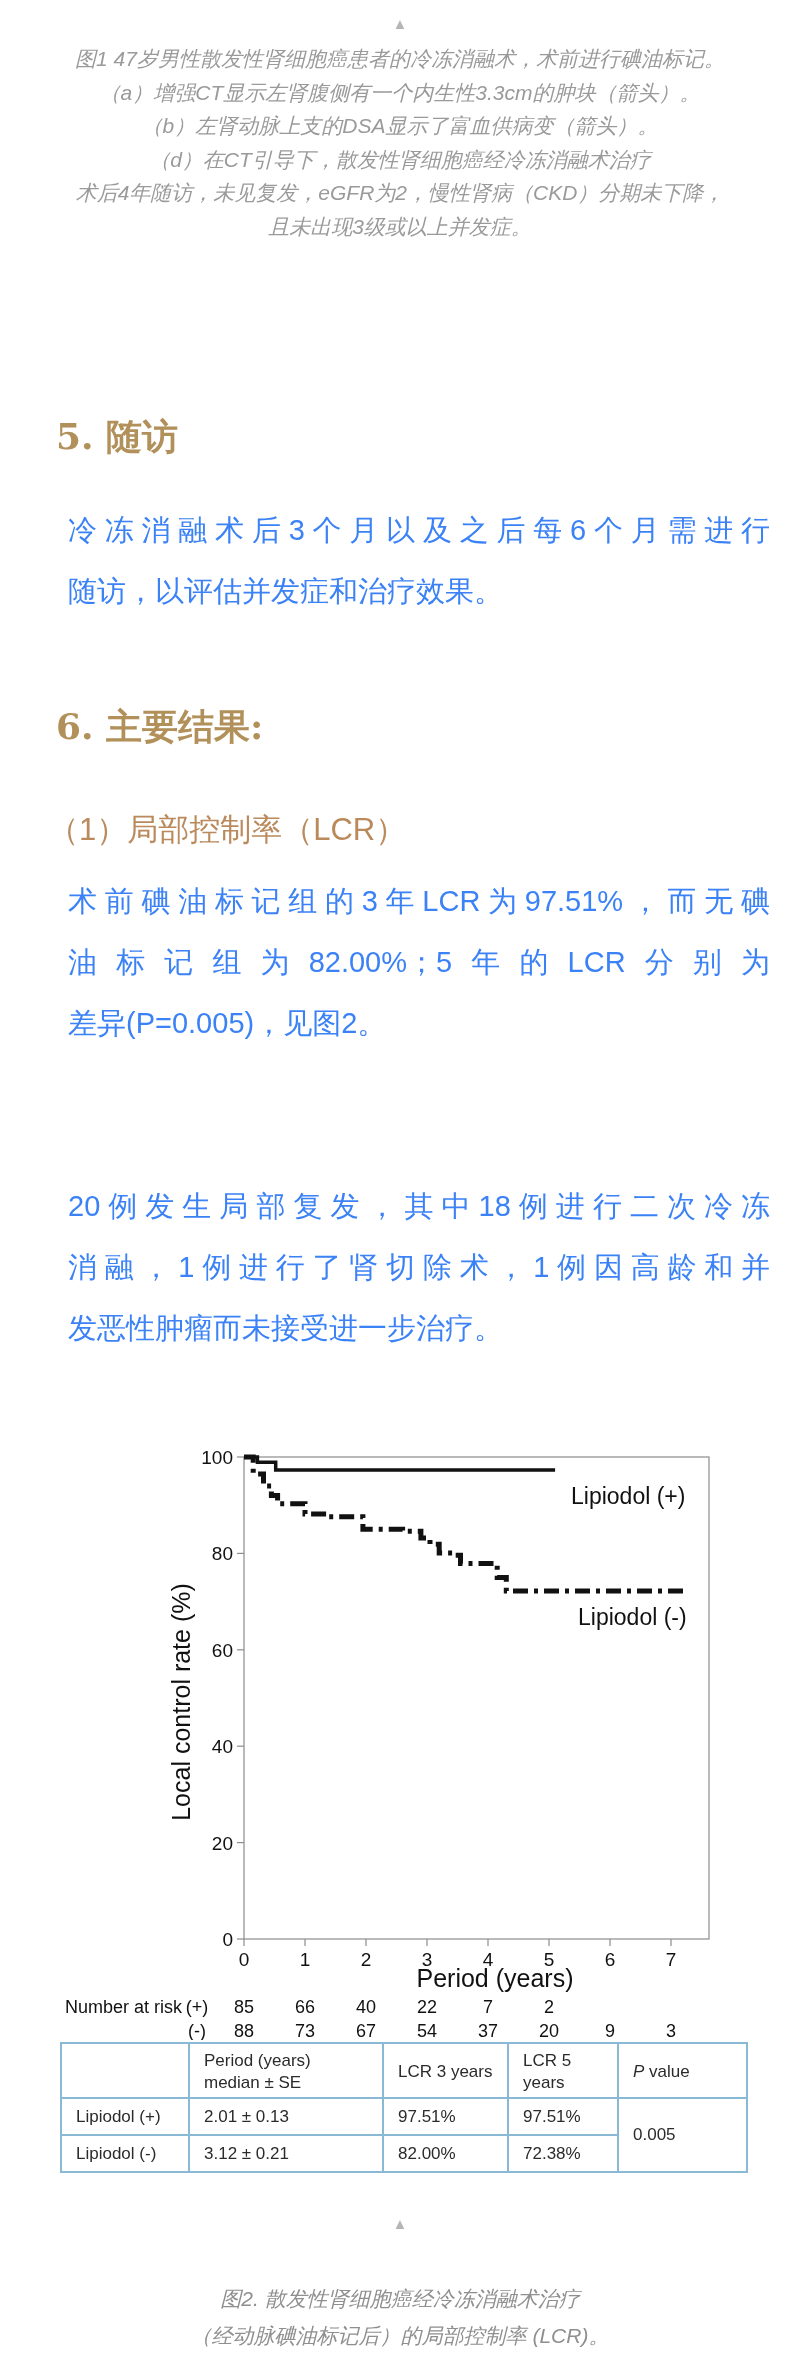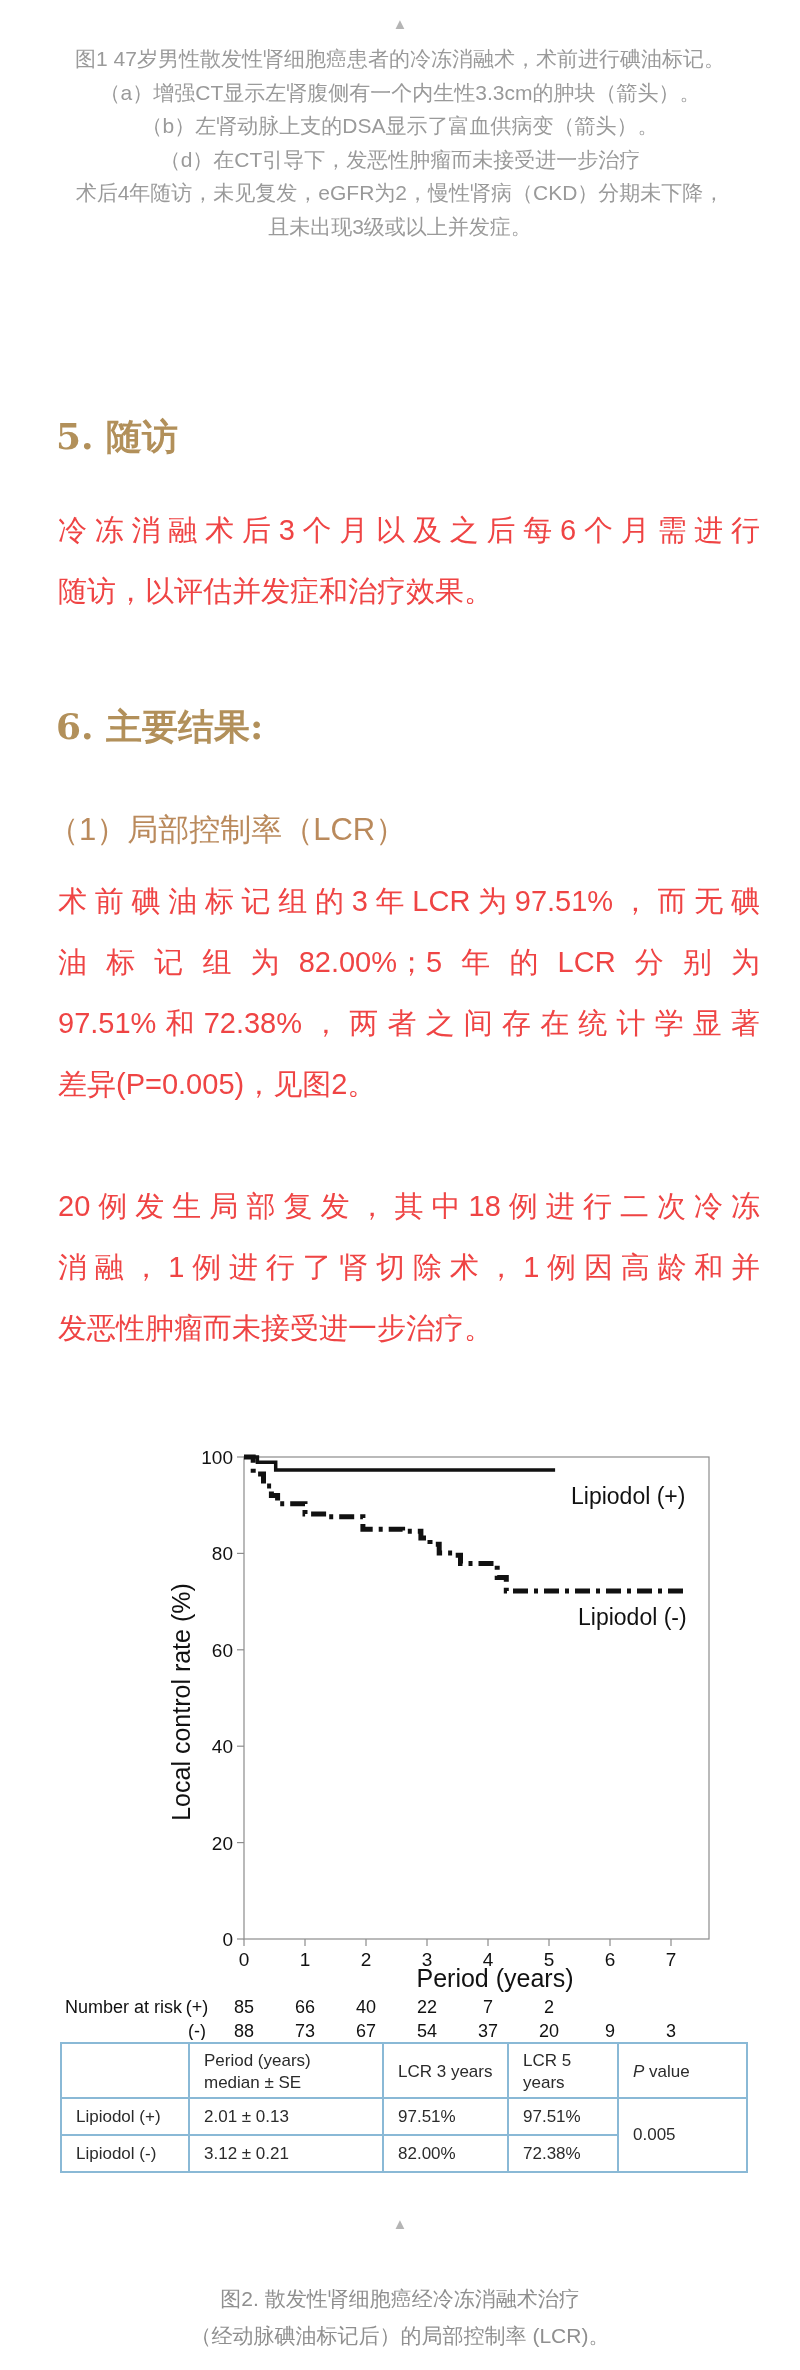--- a/index.html
+++ b/index.html
@@ -6,31 +6,31 @@
   body{
     width:800px;height:2370px;position:relative;overflow:hidden;
     background:#ffffff;color:#1f1f1f;
     font-family:"Liberation Sans",sans-serif;
   }
   .arrow{position:absolute;left:0;width:100%;text-align:center;
          color:#b5b5b5;font-size:15px;line-height:15px;}
   #arrow-top{top:16px;}
   #arrow-bottom{top:2216px;}
   .cap{position:absolute;left:0;width:100%;text-align:center;
-       font-size:21px;color:#9a9a9a;}
+       font-size:21px;color:#9a9a9a;font-style:italic;}
   #cap1{top:42px;line-height:33.5px;}
   #cap2{top:2252px;line-height:37px;color:#8f8f8f;margin-top:28px;}
   .h-serif{position:absolute;margin:0;left:56px;
            font-family:"DejaVu Serif","Liberation Serif",serif;
            font-weight:bold;font-size:36px;color:#b2905a;line-height:40px;}
   #h5{top:416px;}
   #h6{top:706px;}
   #sub1{position:absolute;margin:0;top:812px;left:48px;
         font-size:31px;font-weight:normal;color:#ba8a5c;line-height:36px;}
-  .para{position:absolute;left:58px;width:702px;font-size:29px;color:#ef4444;}
+  .para{position:absolute;left:68px;width:702px;font-size:29px;color:#3b82f6;}
   .para .ln{line-height:61px;white-space:nowrap;}
   .para .ln.jl{white-space:normal;text-align:justify;text-align-last:justify;
                text-justify:inter-character;}
   #para1{top:500px;}
   #para3{top:871px;}
   #para4{top:1176px;}
   #figure{position:absolute;top:1420px;left:35px;width:730px;height:620px;}
   #lcr-table{position:absolute;top:2042px;left:60px;width:686px;
              border-collapse:collapse;background:#fff;
              font-size:17px;color:#2b2b2b;table-layout:fixed;}
@@ -41,40 +41,39 @@
 </style>
 </head>
 <body>
 
 <div id="arrow-top" class="arrow">▲</div>
 
 <div id="cap1" class="cap">
     <div class="ln">图1 47岁男性散发性肾细胞癌患者的冷冻消融术，术前进行碘油标记。</div>
     <div class="ln">（a）增强CT显示左肾腹侧有一个内生性3.3cm的肿块（箭头）。</div>
     <div class="ln">（b）左肾动脉上支的DSA显示了富血供病变（箭头）。</div>
-    <div class="ln">（d）在CT引导下，发恶性肿瘤而未接受进一步治疗</div>
+    <div class="ln">（d）在CT引导下，散发性肾细胞癌经冷冻消融术治疗</div>
     <div class="ln">术后4年随访，未见复发，eGFR为2，慢性肾病（CKD）分期未下降，</div>
     <div class="ln">且未出现3级或以上并发症。</div>
   </div>
 
 <h2 id="h5" class="h-serif">5. 随访</h2>
 
 <div id="para1" class="para">
     <div class="ln jl">冷冻消融术后3个月以及之后每6个月需进行</div>
     <div class="ln">随访，以评估并发症和治疗效果。</div>
   </div>
 
 <h2 id="h6" class="h-serif">6. 主要结果:</h2>
 
 <h3 id="sub1">（1）局部控制率（LCR）</h3>
 
 <div id="para3" class="para">
     <div class="ln jl">术前碘油标记组的3年LCR为97.51%，而无碘</div>
     <div class="ln jl">油标记组为82.00%；5年的LCR分别为</div>
-    <div class="ln jl">97.51%和72.38%，两者之间存在统计学显著</div>
     <div class="ln">差异(P=0.005)，见图2。</div>
   </div>
 
 <div id="para4" class="para">
     <div class="ln jl">20例发生局部复发，其中18例进行二次冷冻</div>
     <div class="ln jl">消融，1例进行了肾切除术，1例因高龄和并</div>
     <div class="ln">发恶性肿瘤而未接受进一步治疗。</div>
   </div>
 
 <div id="figure"><svg width="730" height="620" viewBox="0 0 730 620" font-family="&quot;Liberation Sans&quot;, sans-serif">

